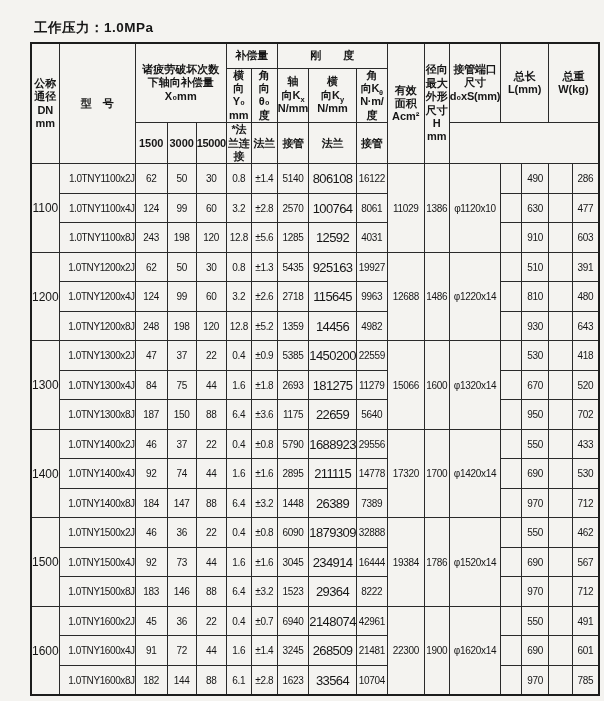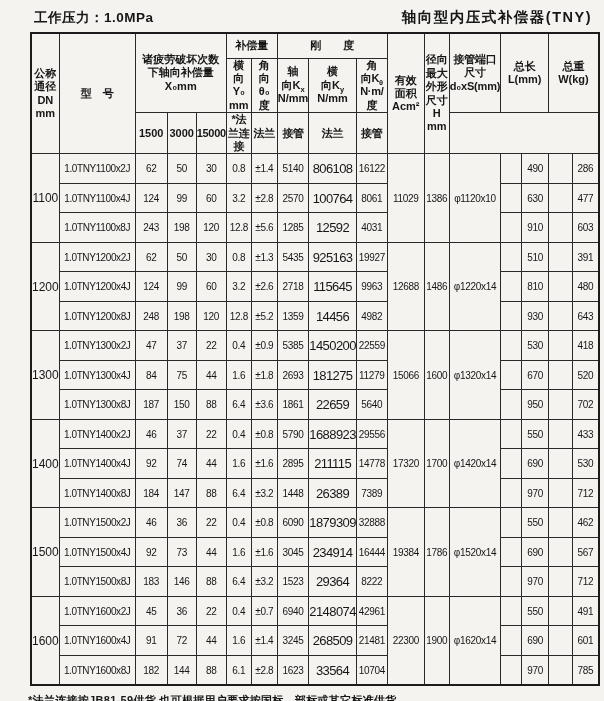--- a/index.html
+++ b/index.html
@@ -5,21 +5,21 @@
   html,body{margin:0;padding:0;}
   body{
     width:604px;height:701px;
     background:#f4f3f0;
     font-family:"Liberation Sans","DejaVu Sans",sans-serif;
     color:#161616;
     -webkit-font-smoothing:antialiased;
   }
   .titlebar{
     display:flex;justify-content:space-between;align-items:baseline;
-    padding:8px 12px 4px 34px;
+    padding:19px 12px 4px 34px;
     gap:30px;
   }
   .pressure{font-size:13.5px;font-weight:bold;letter-spacing:.5px;}
   .doc-title{font-size:14.5px;font-weight:bold;letter-spacing:1.5px;}
   table.spec{
     border-collapse:collapse;table-layout:fixed;
     margin:1px 0 0 30px;
     border:2px solid #1c1c1c;
   }
   .spec th,.spec td{
@@ -30,36 +30,35 @@
   .spec thead th{font-size:11px;font-weight:bold;line-height:1.22;}
   .prelines{white-space:pre-line;}
   .row-a{height:25px;}
   .row-b{height:37px;}
   .row-c{height:35px;}
   .spec tbody td{
     font-size:10px;letter-spacing:-0.3px;height:28.5px;
     font-weight:500;
   }
   .spec tbody td.dn-cell{font-size:12px;letter-spacing:0;}
-  .spec tbody td.model-cell{font-size:10px;letter-spacing:-0.4px;}
+  .spec tbody td.model-cell{font-size:10px;letter-spacing:-0.4px;text-align:right;}
   .spec tbody td.tight{letter-spacing:-0.6px;font-size:13px;}
   th.small{font-size:10px;letter-spacing:-0.3px;}
   th.port-th{font-size:10.5px;letter-spacing:-0.2px;margin-left:48px;}
   sub{font-size:7.5px;line-height:0;}
   .footnote{
     margin:7px 0 0 28px;
     font-size:11px;font-weight:bold;letter-spacing:.3px;
   }
 </style>
 </head>
 <body>
 
 <div class="titlebar">
   <span class="pressure">工作压力：1.0MPa</span>
-  <span class="doc-title">轴向型内压式补偿器(TNY)</span>
 </div>
 
 <table class="spec">
   <colgroup>
     <col style="width:27px">
       <col style="width:76px">
     <col style="width:32px">
       <col style="width:29px">
       <col style="width:30px">
     <col style="width:25px">
@@ -291,21 +290,21 @@
         <td></td>
         <td>520</td>
       </tr>
       <tr>
         <td class="model-cell">1.0TNY1300x8J</td>
         <td>187</td>
         <td>150</td>
         <td>88</td>
         <td>6.4</td>
         <td>±3.6</td>
-        <td>1861</td>
+        <td>1175</td>
         <td class="tight">22659</td>
         <td>5640</td>
         <td></td>
         <td>950</td>
         <td></td>
         <td>702</td>
       </tr>
       <tr>
         <td rowspan="3" class="dn-cell">1400</td>
         <td class="model-cell">1.0TNY1400x2J</td>

